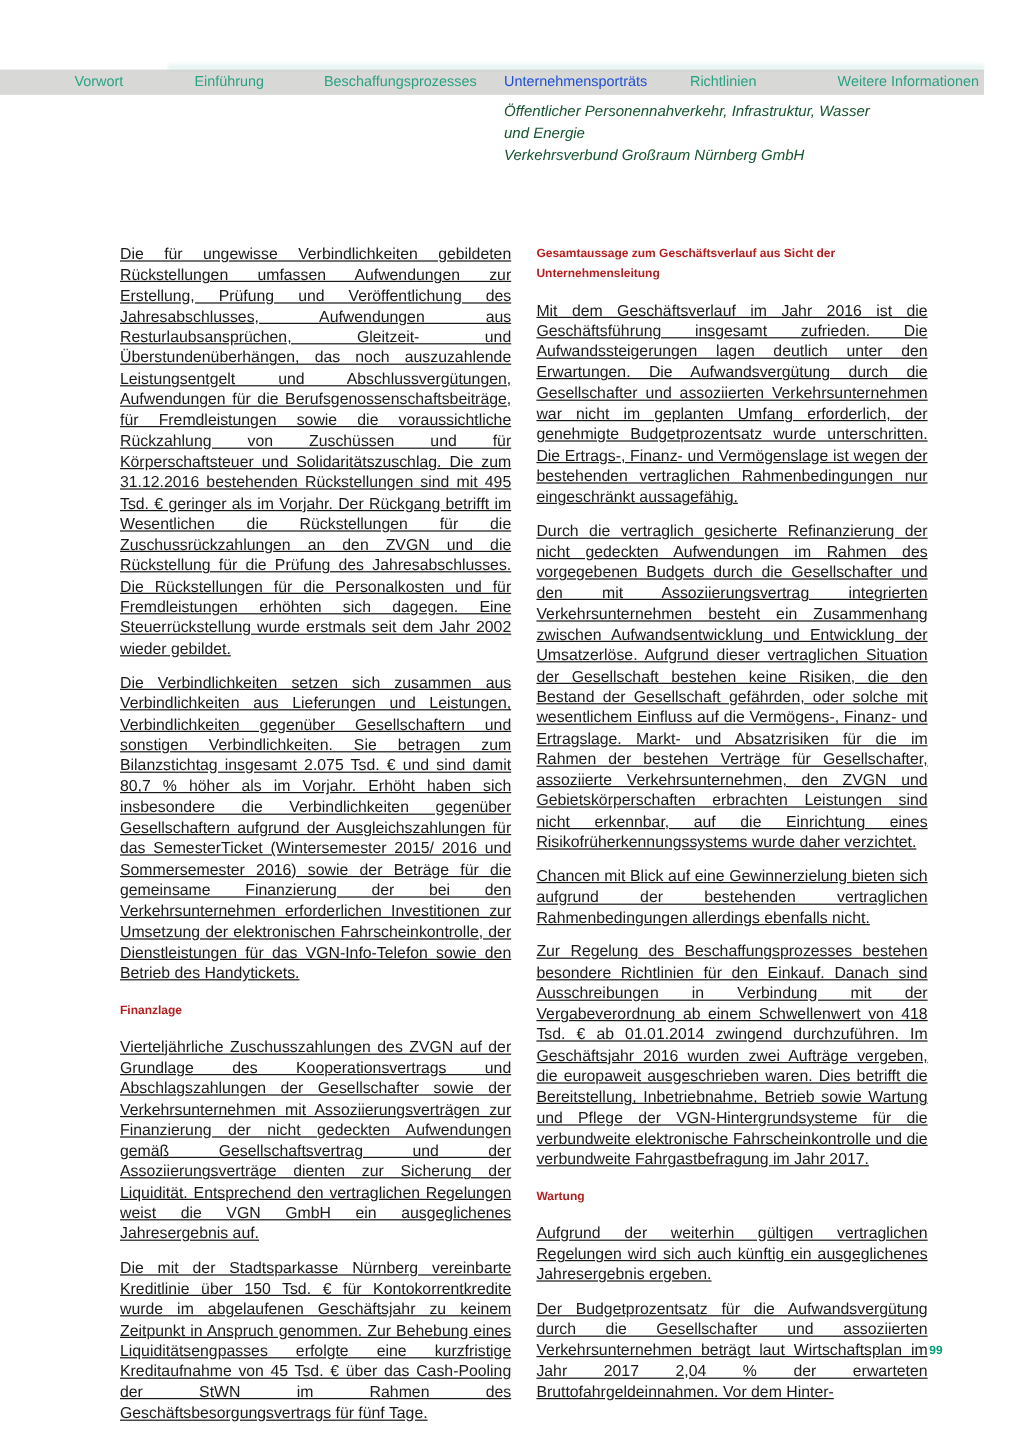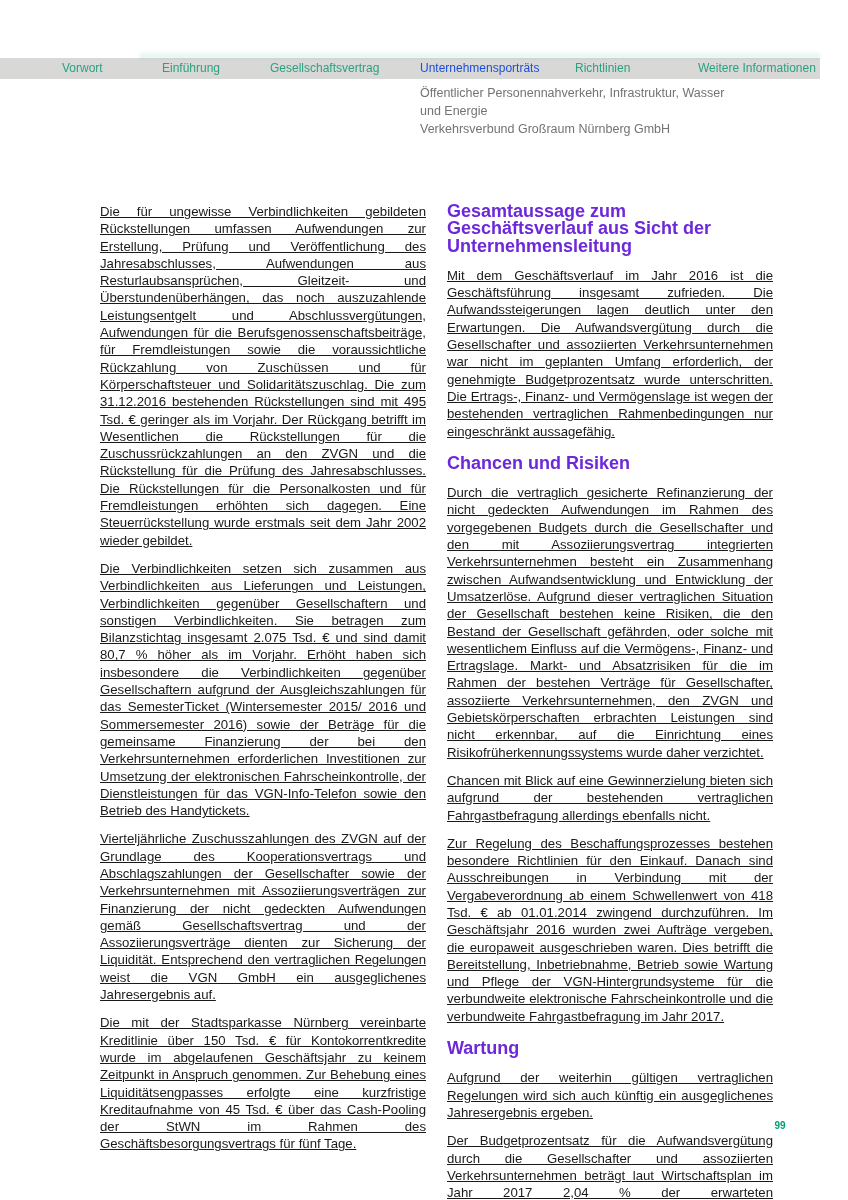--- a/index.html
+++ b/index.html
@@ -34,81 +34,81 @@
   .nav-pos-0 { left: 62px; }
   .nav-pos-1 { left: 162px; }
   .nav-pos-2 { left: 270px; }
   .nav-pos-3 { left: 420px; }
   .nav-pos-4 { left: 575px; }
   .nav-pos-5 { left: 698px; }
 
   
   .doc-header {
     position: absolute; left: 420px; top: 84px;
-    font-size: 12.5px; line-height: 18px; color: #737373;
+    font-size: 12.5px; line-height: 18px; color: #14532d; font-style: italic;
   }
 
   
   .col { position: absolute; top: 203px; width: 326px; }
   .col-left  { left: 100px; }
   .col-right { left: 447px; }
 
   .col p {
     margin: 0 0 11px 0;
     font-size: 13.2px; line-height: 17.3px;
     text-align: justify;
     color: #1a1a1a;
     text-decoration: underline;
   }
   .col h3 {
     margin: 15px 0 12px 0;
-    font-size: 18px; line-height: 17.3px;
+    font-size: 10px; line-height: 17.3px;
     font-weight: bold;
-    color: #6d28d9;
+    color: #b91c1c;
   }
   .col h3:first-child { margin-top: 0; }
 
   
   .page-number {
     position: absolute; left: 758px; top: 1120px; width: 44px;
     text-align: center;
     font-size: 10px; font-weight: bold; color: #009b76;
   }
 </style>
 </head>
 <body>
 
 <div class="page">
 
   <nav class="navbar">
     <span class="nav-item nav-pos-0">Vorwort</span>
     <span class="nav-item nav-pos-1">Einführung</span>
-    <span class="nav-item nav-pos-2">Gesellschaftsvertrag</span>
+    <span class="nav-item nav-pos-2">Beschaffungsprozesses</span>
     <span class="nav-item nav-pos-3 nav-item--active">Unternehmensporträts</span>
     <span class="nav-item nav-pos-4">Richtlinien</span>
     <span class="nav-item nav-pos-5">Weitere Informationen</span>
   </nav>
 
   <div class="doc-header">
     <div>Öffentlicher Personennahverkehr, Infrastruktur, Wasser und Energie</div>
     <div>Verkehrsverbund Großraum Nürnberg GmbH</div>
   </div>
 
   <div class="col col-left">
       <p>Die für ungewisse Verbindlichkeiten gebildeten Rückstellungen umfassen Aufwendungen zur Erstellung, Prüfung und Veröffentlichung des Jahresabschlusses, Aufwendungen aus Resturlaubsansprüchen, Gleitzeit- und Überstundenüberhängen, das noch auszuzahlende Leistungsentgelt und Abschlussvergütungen, Aufwendungen für die Berufsgenossenschaftsbeiträge, für Fremdleistungen sowie die voraussichtliche Rückzahlung von Zuschüssen und für Körperschaftsteuer und Solidaritätszuschlag. Die zum 31.12.2016 bestehenden Rückstellungen sind mit 495 Tsd. € geringer als im Vorjahr. Der Rückgang betrifft im Wesentlichen die Rückstellungen für die Zuschussrückzahlungen an den ZVGN und die Rückstellung für die Prüfung des Jahresabschlusses. Die Rückstellungen für die Personalkosten und für Fremdleistungen erhöhten sich dagegen. Eine Steuerrückstellung wurde erstmals seit dem Jahr 2002 wieder gebildet.</p>
       <p>Die Verbindlichkeiten setzen sich zusammen aus Verbindlichkeiten aus Lieferungen und Leistungen, Verbindlichkeiten gegenüber Gesellschaftern und sonstigen Verbindlichkeiten. Sie betragen zum Bilanzstichtag insgesamt 2.075 Tsd. € und sind damit 80,7 % höher als im Vorjahr. Erhöht haben sich insbesondere die Verbindlichkeiten gegenüber Gesellschaftern aufgrund der Ausgleichszahlungen für das SemesterTicket (Wintersemester 2015/ 2016 und Sommersemester 2016) sowie der Beträge für die gemeinsame Finanzierung der bei den Verkehrsunternehmen erforderlichen Investitionen zur Umsetzung der elektronischen Fahrscheinkontrolle, der Dienstleistungen für das VGN-Info-Telefon sowie den Betrieb des Handytickets.</p>
+      <h3>Finanzlage</h3>
       <p>Vierteljährliche Zuschusszahlungen des ZVGN auf der Grundlage des Kooperationsvertrags und Abschlagszahlungen der Gesellschafter sowie der Verkehrsunternehmen mit Assoziierungsverträgen zur Finanzierung der nicht gedeckten Aufwendungen gemäß Gesellschaftsvertrag und der Assoziierungsverträge dienten zur Sicherung der Liquidität. Entsprechend den vertraglichen Regelungen weist die VGN GmbH ein ausgeglichenes Jahresergebnis auf.</p>
       <p>Die mit der Stadtsparkasse Nürnberg vereinbarte Kreditlinie über 150 Tsd. € für Kontokorrentkredite wurde im abgelaufenen Geschäftsjahr zu keinem Zeitpunkt in Anspruch genommen. Zur Behebung eines Liquiditätsengpasses erfolgte eine kurzfristige Kreditaufnahme von 45 Tsd. € über das Cash-Pooling der StWN im Rahmen des Geschäftsbesorgungsvertrags für fünf Tage.</p>
     </div>
   <div class="col col-right">
       <h3>Gesamtaussage zum Geschäftsverlauf aus Sicht der Unternehmensleitung</h3>
       <p>Mit dem Geschäftsverlauf im Jahr 2016 ist die Geschäftsführung insgesamt zufrieden. Die Aufwandssteigerungen lagen deutlich unter den Erwartungen. Die Aufwandsvergütung durch die Gesellschafter und assoziierten Verkehrsunternehmen war nicht im geplanten Umfang erforderlich, der genehmigte Budgetprozentsatz wurde unterschritten. Die Ertrags-, Finanz- und Vermögenslage ist wegen der bestehenden vertraglichen Rahmenbedingungen nur eingeschränkt aussagefähig.</p>
-      <h3>Chancen und Risiken</h3>
       <p>Durch die vertraglich gesicherte Refinanzierung der nicht gedeckten Aufwendungen im Rahmen des vorgegebenen Budgets durch die Gesellschafter und den mit Assoziierungsvertrag integrierten Verkehrsunternehmen besteht ein Zusammenhang zwischen Aufwandsentwicklung und Entwicklung der Umsatzerlöse. Aufgrund dieser vertraglichen Situation der Gesellschaft bestehen keine Risiken, die den Bestand der Gesellschaft gefährden, oder solche mit wesentlichem Einfluss auf die Vermögens-, Finanz- und Ertragslage. Markt- und Absatzrisiken für die im Rahmen der bestehen Verträge für Gesellschafter, assoziierte Verkehrsunternehmen, den ZVGN und Gebietskörperschaften erbrachten Leistungen sind nicht erkennbar, auf die Einrichtung eines Risikofrüherkennungssystems wurde daher verzichtet.</p>
-      <p>Chancen mit Blick auf eine Gewinnerzielung bieten sich aufgrund der bestehenden vertraglichen Fahrgastbefragung allerdings ebenfalls nicht.</p>
+      <p>Chancen mit Blick auf eine Gewinnerzielung bieten sich aufgrund der bestehenden vertraglichen Rahmenbedingungen allerdings ebenfalls nicht.</p>
       <p>Zur Regelung des Beschaffungsprozesses bestehen besondere Richtlinien für den Einkauf. Danach sind Ausschreibungen in Verbindung mit der Vergabeverordnung ab einem Schwellenwert von 418 Tsd. € ab 01.01.2014 zwingend durchzuführen. Im Geschäftsjahr 2016 wurden zwei Aufträge vergeben, die europaweit ausgeschrieben waren. Dies betrifft die Bereitstellung, Inbetriebnahme, Betrieb sowie Wartung und Pflege der VGN-Hintergrundsysteme für die verbundweite elektronische Fahrscheinkontrolle und die verbundweite Fahrgastbefragung im Jahr 2017.</p>
       <h3>Wartung</h3>
       <p>Aufgrund der weiterhin gültigen vertraglichen Regelungen wird sich auch künftig ein ausgeglichenes Jahresergebnis ergeben.</p>
       <p>Der Budgetprozentsatz für die Aufwandsvergütung durch die Gesellschafter und assoziierten Verkehrsunternehmen beträgt laut Wirtschaftsplan im Jahr 2017 2,04 % der erwarteten Bruttofahrgeldeinnahmen. Vor dem Hinter-</p>
     </div>
 
   <div class="page-number">99</div>
 
 </div>
 

